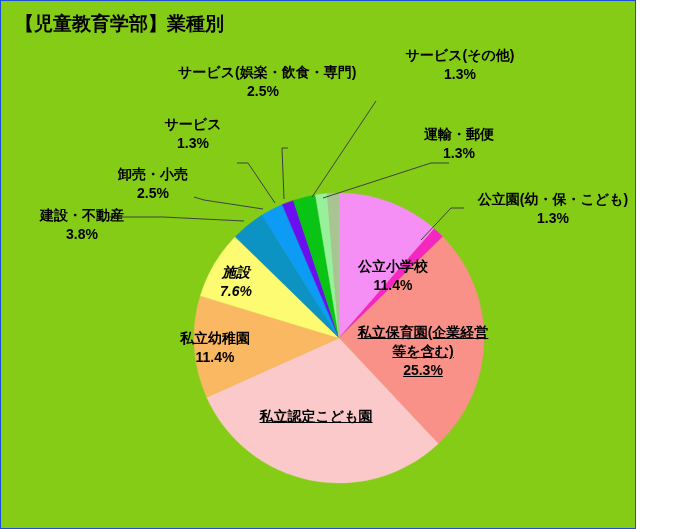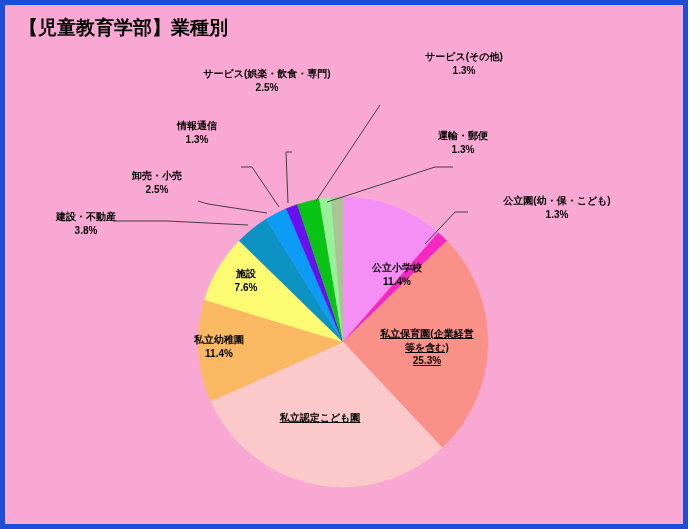--- a/index.html
+++ b/index.html
@@ -2,24 +2,24 @@
 <html><head>
 <meta charset="utf-8">
 <style>
   html, body {
     margin: 0;
     padding: 0;
     background: #ffffff;
   }
   #canvas {
     position: relative;
-    width: 688px;
+    width: 636px;
     height: 529px;
-    background: #f9a8d4;
-    border: 5px solid #1d4ed8;
+    background: #84cc16;
+    border: 1px solid #1d4ed8;
     box-sizing: border-box;
     overflow: hidden;
     font-family: "Liberation Sans", "DejaVu Sans", sans-serif;
   }
   #chart-title {
     position: absolute;
     left: 14px;
     top: 10px;
     font-size: 19px;
     font-weight: bold;
@@ -27,21 +27,21 @@
     letter-spacing: 0px;
     white-space: nowrap;
   }
   #pie-svg {
     position: absolute;
     left: 0;
     top: 0;
   }
   .slice-label {
     position: absolute;
-    font-size: 10px;
+    font-size: 14px;
     font-weight: bold;
     color: #000000;
     text-align: center;
     line-height: 1.35;
     white-space: nowrap;
   }
   .lbl-line { display: block; }
 </style>
 </head>
 <body>
@@ -80,21 +80,21 @@
     <span class="lbl-line">サービス(娯楽・飲食・専門)</span>
     <span class="lbl-line">2.5%</span>
   </div>
 
   <div class="slice-label" style="left:389px; top:45px; width:140px;">
     <span class="lbl-line">サービス(その他)</span>
     <span class="lbl-line">1.3%</span>
   </div>
 
   <div class="slice-label" style="left:148px; top:114px; width:88px;">
-    <span class="lbl-line">情報通信</span>
+    <span class="lbl-line">サービス</span>
     <span class="lbl-line">1.3%</span>
   </div>
 
   <div class="slice-label" style="left:406px; top:124px; width:104px;">
     <span class="lbl-line">運輸・郵便</span>
     <span class="lbl-line">1.3%</span>
   </div>
 
   <div class="slice-label" style="left:108px; top:164px; width:88px;text-align:center;">
     <span class="lbl-line">卸売・小売</span>
@@ -124,18 +124,18 @@
 
   <div class="slice-label" style="left:245px; top:406px; width:140px;text-decoration:underline;">
     <span class="lbl-line">私立認定こども園</span>
   </div>
 
   <div class="slice-label" style="left:168px; top:328px; width:92px;">
     <span class="lbl-line">私立幼稚園</span>
     <span class="lbl-line">11.4%</span>
   </div>
 
-  <div class="slice-label" style="left:208px; top:262px; width:66px;">
+  <div class="slice-label" style="left:202px; top:262px; width:66px;font-style:italic;">
     <span class="lbl-line">施設</span>
     <span class="lbl-line">7.6%</span>
   </div>
 
 </div>
 
 </body></html>

